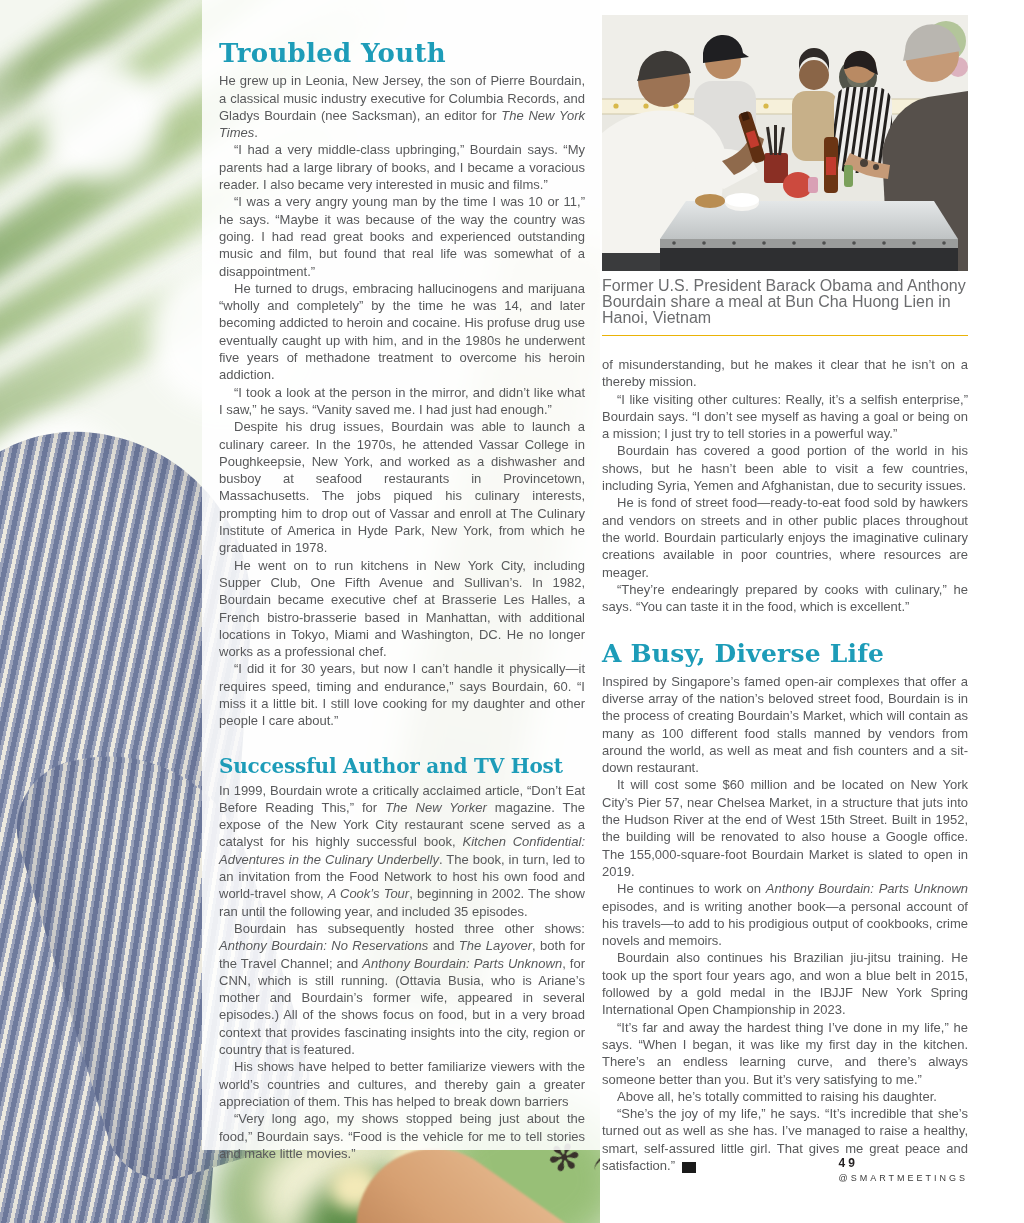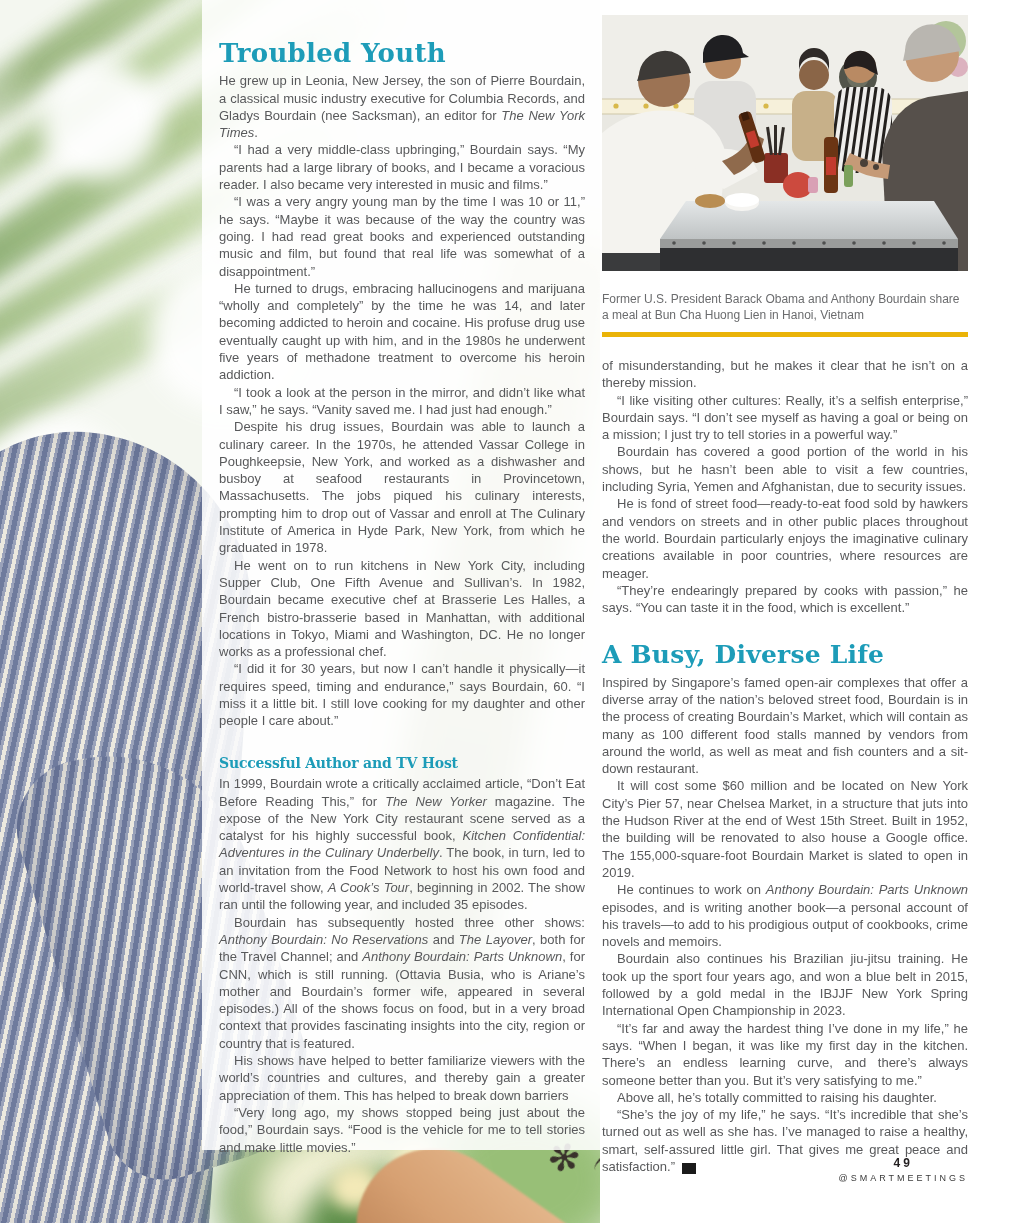--- a/index.html
+++ b/index.html
@@ -55,31 +55,31 @@
   
   .content{position:absolute;left:0;top:0;width:1024px;height:864px;z-index:2;}
   .col{position:absolute;width:366px;color:var(--body-color,#58595b);}
   .col-left{left:219px;top:40px;}
   .col-right{left:602px;top:15px;}
   .col p{margin:0;font-size:13px;line-height:17.3px;text-align:justify;}
   .col p.indent{text-indent:15px;}
   .heading{font-family:"DejaVu Serif",serif;font-weight:bold;color:var(--heading-color,#1d9cb8);
       margin:0 0 5px 0;line-height:1.05;}
   .h-ty{font-size:26px;letter-spacing:.3px;}
-  .h-sa{font-size:14px;letter-spacing:-.2px;white-space:nowrap;}
+  .h-sa{font-size:20px;letter-spacing:-.2px;white-space:nowrap;}
   .h-bd{font-size:25px;letter-spacing:.2px;}
   .sec2{margin-top:26px;}
   .photo-fig{margin:0 0 0 0;}
   .photo-frame{width:366px;height:256px;overflow:hidden;background:#ece8e2;}
-  .caption{font-size:12px;line-height:16px;color:var(--caption-color,#6b6c6e);text-align:left;
-      padding:20px 0 9px 0;border-bottom:5px solid #eab308;margin-bottom:20px;}
+  .caption{font-size:16px;line-height:16px;color:var(--caption-color,#6b6c6e);text-align:left;
+      padding:7px 0 9px 0;border-bottom:1px solid #eab308;margin-bottom:20px;}
   .endmark{display:inline-block;width:14px;height:11px;background:#1a1a1a;color:#ffffff;
       font-size:8px;font-weight:bold;line-height:11px;text-align:center;letter-spacing:0;
       vertical-align:baseline;margin-left:3px;}
-  .footer{position:absolute;right:56px;top:1156px;text-align:center;color:#231f20;z-index:2;}
+  .footer{position:absolute;right:56px;top:1156px;text-align:left;color:#231f20;z-index:2;}
   .page-num{font-size:12px;font-weight:bold;letter-spacing:3px;}
   .handle{font-size:9px;letter-spacing:3px;margin-top:3px;color:#3a3a3a;}
 </style>
 </head>
 <body>
 
 <div class="page">
 
   <div class="bg-left">
     <div class="frond f1"></div>
@@ -244,21 +244,21 @@
             </g>
           </svg>
         </div>
         <figcaption class="caption">Former U.S. President Barack Obama and Anthony Bourdain share a meal at Bun Cha Huong Lien in Hanoi, Vietnam</figcaption>
       </figure>
 
       <p>of misunderstanding, but he makes it clear that he isn’t on a thereby mission.</p>
       <p class="indent">“I like visiting other cultures: Really, it’s a selfish enterprise,” Bourdain says. “I don’t see myself as having a goal or being on a mission; I just try to tell stories in a powerful way.”</p>
       <p class="indent">Bourdain has covered a good portion of the world in his shows, but he hasn’t been able to visit a few countries, including Syria, Yemen and Afghanistan, due to security issues.</p>
       <p class="indent">He is fond of street food—ready-to-eat food sold by hawkers and vendors on streets and in other public places throughout the world. Bourdain particularly enjoys the imaginative culinary creations available in poor countries, where resources are meager.</p>
-      <p class="indent">“They’re endearingly prepared by cooks with passion,” he says. “You can taste it in the food, which is excellent.”</p>
+      <p class="indent">“They’re endearingly prepared by cooks with culinary,” he says. “You can taste it in the food, which is excellent.”</p>
 
       <section class="sec2">
         <h2 class="heading h-bd">A Busy, Diverse Life</h2>
         <p>Inspired by Singapore’s famed open-air complexes that offer a diverse array of the nation’s beloved street food, Bourdain is in the process of creating Bourdain’s Market, which will contain as many as 100 different food stalls manned by vendors from around the world, as well as meat and fish counters and a sit-down restaurant.</p>
         <p class="indent">It will cost some $60 million and be located on New York City’s Pier 57, near Chelsea Market, in a structure that juts into the Hudson River at the end of West 15th Street. Built in 1952, the building will be renovated to also house a Google office. The 155,000-square-foot Bourdain Market is slated to open in 2019.</p>
         <p class="indent">He continues to work on <i>Anthony Bourdain: Parts Unknown</i> episodes, and is writing another book—a personal account of his travels—to add to his prodigious output of cookbooks, crime novels and memoirs.</p>
         <p class="indent">Bourdain also continues his Brazilian jiu-jitsu training. He took up the sport four years ago, and won a blue belt in 2015, followed by a gold medal in the IBJJF New York Spring International Open Championship in 2023.</p>
         <p class="indent">“It’s far and away the hardest thing I’ve done in my life,” he says. “When I began, it was like my first day in the kitchen. There’s an endless learning curve, and there’s always someone better than you. But it’s very satisfying to me.”</p>
         <p class="indent">Above all, he’s totally committed to raising his daughter.</p>
         <p class="indent">

